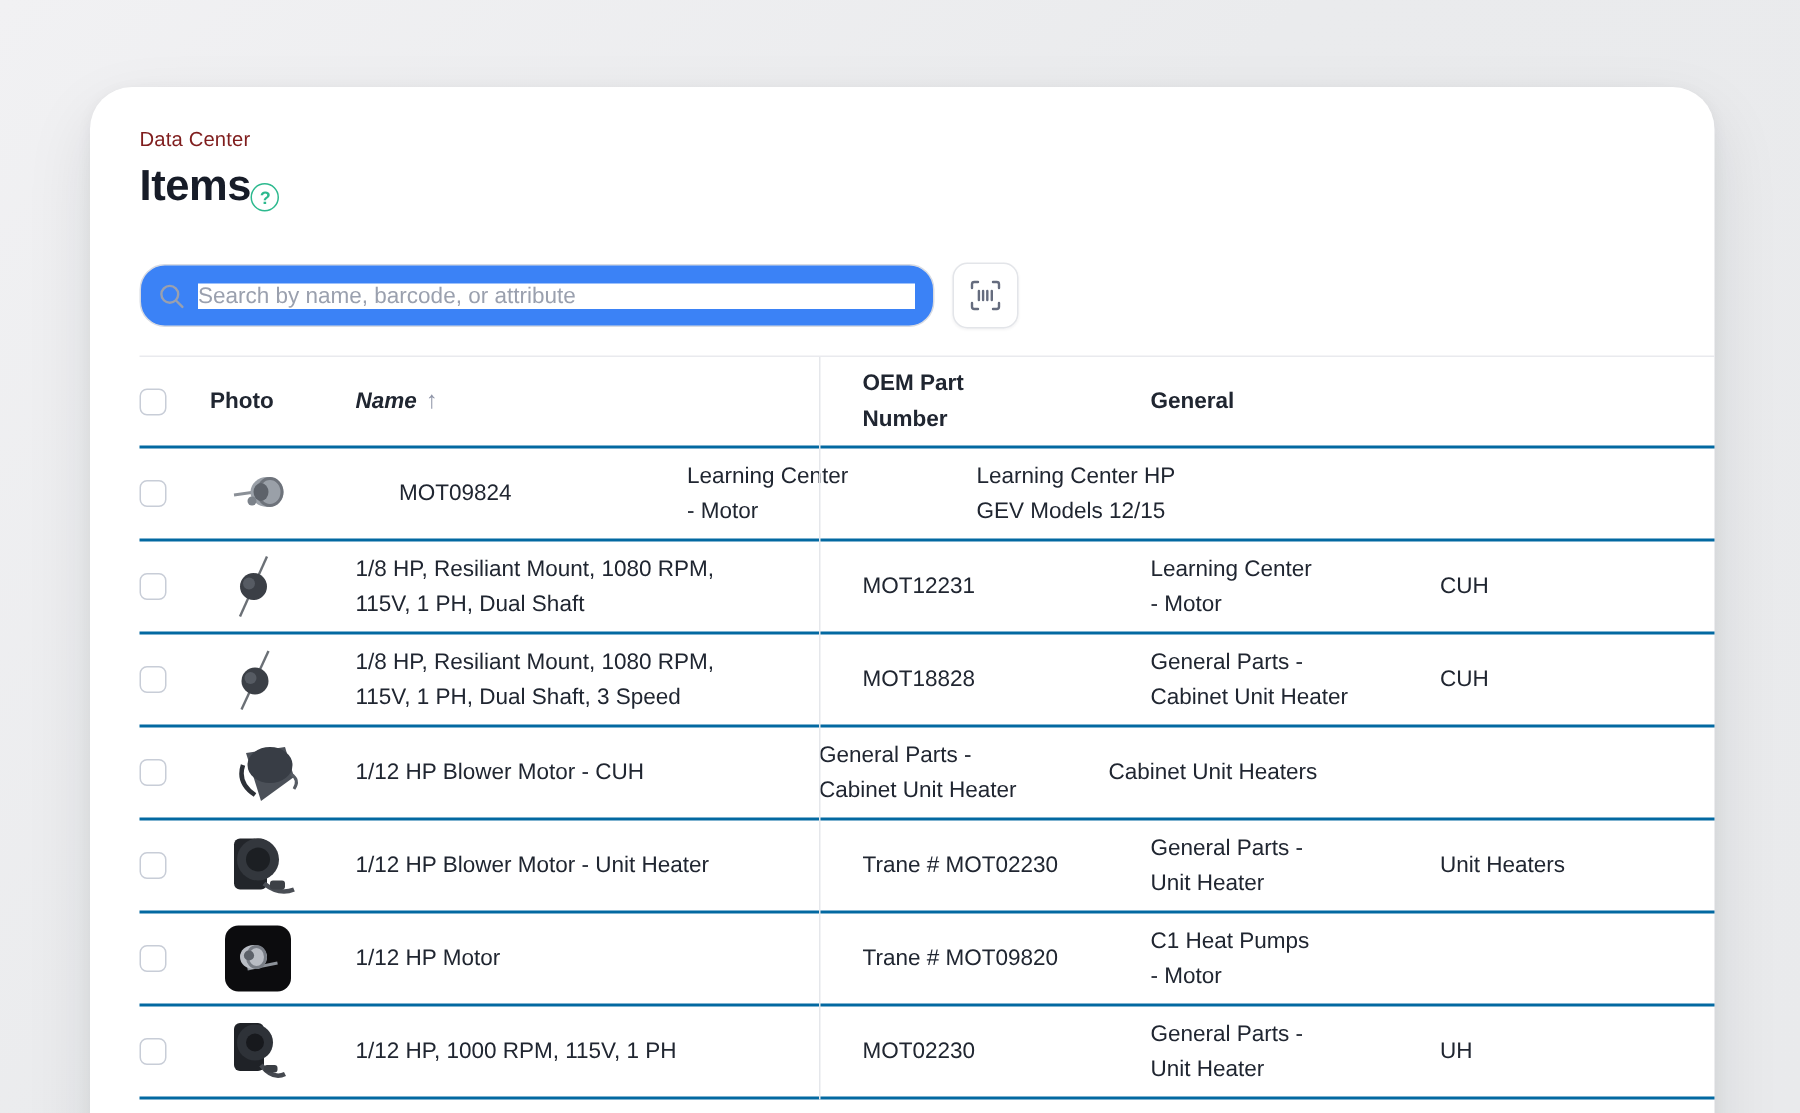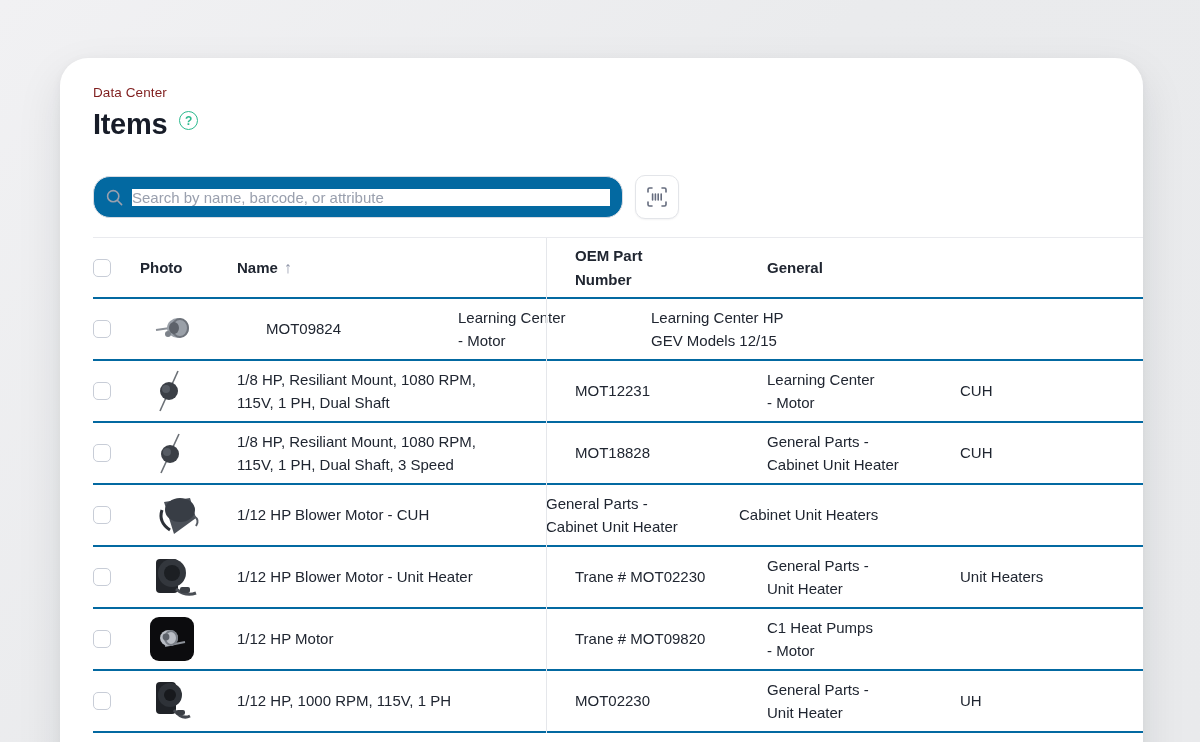--- a/index.html
+++ b/index.html
@@ -10,32 +10,32 @@
     color:#1f2430;
     position:relative;
   }
   .card {
     position:absolute; left:60px; top:58px; width:1083px; height:760px;
     background:#ffffff; border-radius:28px;
     box-shadow:0 18px 45px rgba(20,25,40,.10), 0 2px 10px rgba(20,25,40,.05);
     padding:27px 0 0 33px;
   }
   .breadcrumb { font-size:13.5px; color:#7f1d1d; letter-spacing:.1px; }
-  .title-row { display:flex; align-items:flex-start; gap:12px; margin-top:8px; }
+  .title-row { display:flex; align-items:flex-end; margin-top:8px; }
   .page-title { font-size:29px; font-weight:700; color:#171c28; letter-spacing:-.3px; }
   .help-badge {
     width:19px; height:19px; border:1.6px solid #2cb98e; border-radius:50%;
     color:#2cb98e; font-size:12px; font-weight:700; line-height:16px;
     display:flex; align-items:center; justify-content:center; cursor:pointer;
     margin-top:3px;
   }
   .toolbar { display:flex; align-items:center; margin-top:34px; }
   .search-box {
     width:530px; height:42px; border:1px solid #d8dbe2; border-radius:17px;
-    display:flex; align-items:center; padding:0 12px; background:#0369a1;
+    display:flex; align-items:center; padding:0 12px; background:#3b82f6;
   }
   .search-box svg { flex:0 0 auto; }
   .search-input {
     border:none; outline:none; flex:1; margin-left:9px;
     font-size:15px; font-family:"Liberation Sans",sans-serif; color:#1f2430;
   }
   .search-input::placeholder { color:#9aa0ae; }
   .scan-btn {
     width:44px; height:44px; margin-left:12px;
     border:1px solid #e3e5e9; border-radius:10px; background:#fff;
@@ -54,21 +54,21 @@
   .thead .col-photo { padding-left:12px; }
   .col-name { width:309px; padding-right:14px; }
   .col-oem { width:221px; padding-left:29px; }
   .col-cat { width:193px; }
   .col-equip { width:183px; }
   .checkbox {
     width:18px; height:18px; border:1.5px solid #c8cdd7; border-radius:5px;
     background:#fff; cursor:pointer; display:inline-block;
   }
   .sort-arrow { color:#8f95a8; font-weight:400; font-size:16px; margin-left:6px; }
-  .name-head { display:flex; align-items:center; cursor:pointer; }
+  .name-head { display:flex; align-items:center; cursor:pointer;font-style:italic; }
   .thumb { display:flex; align-items:center; justify-content:center; }
   .thumb-black { width:44px; height:44px; background:#0c0c0e; border-radius:9px;
     display:flex; align-items:center; justify-content:center; }
 </style>
 </head>
 <body>
 
 <div class="card">
 
   <div class="breadcrumb">Data Center</div>

